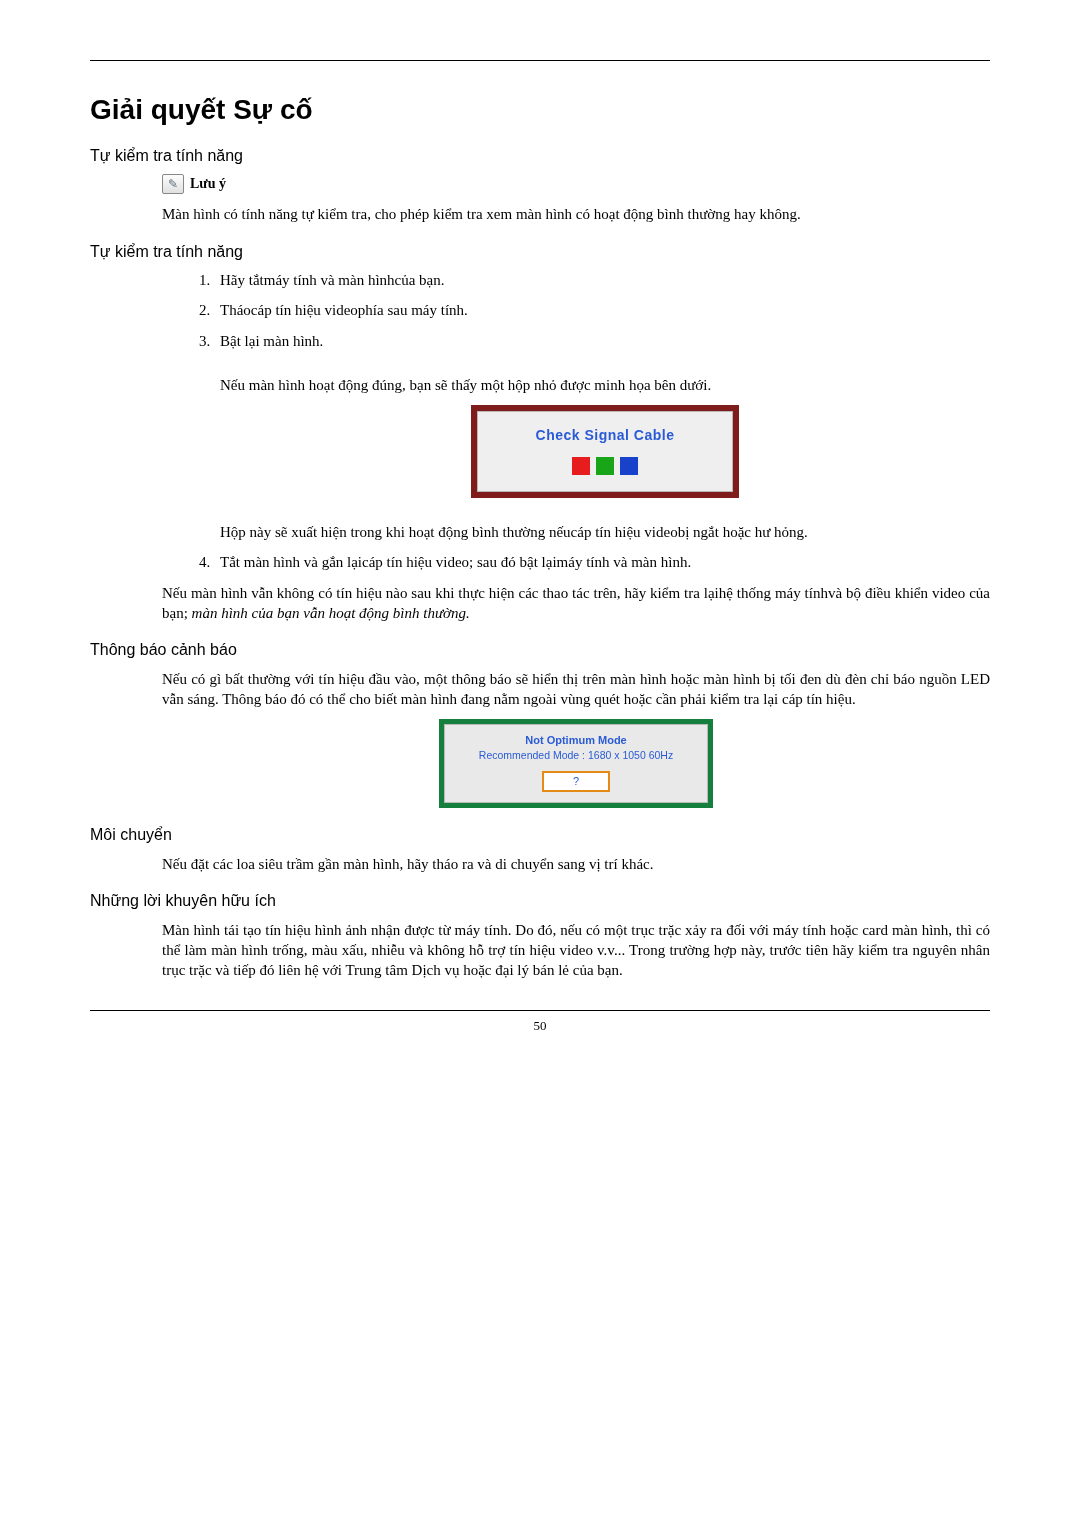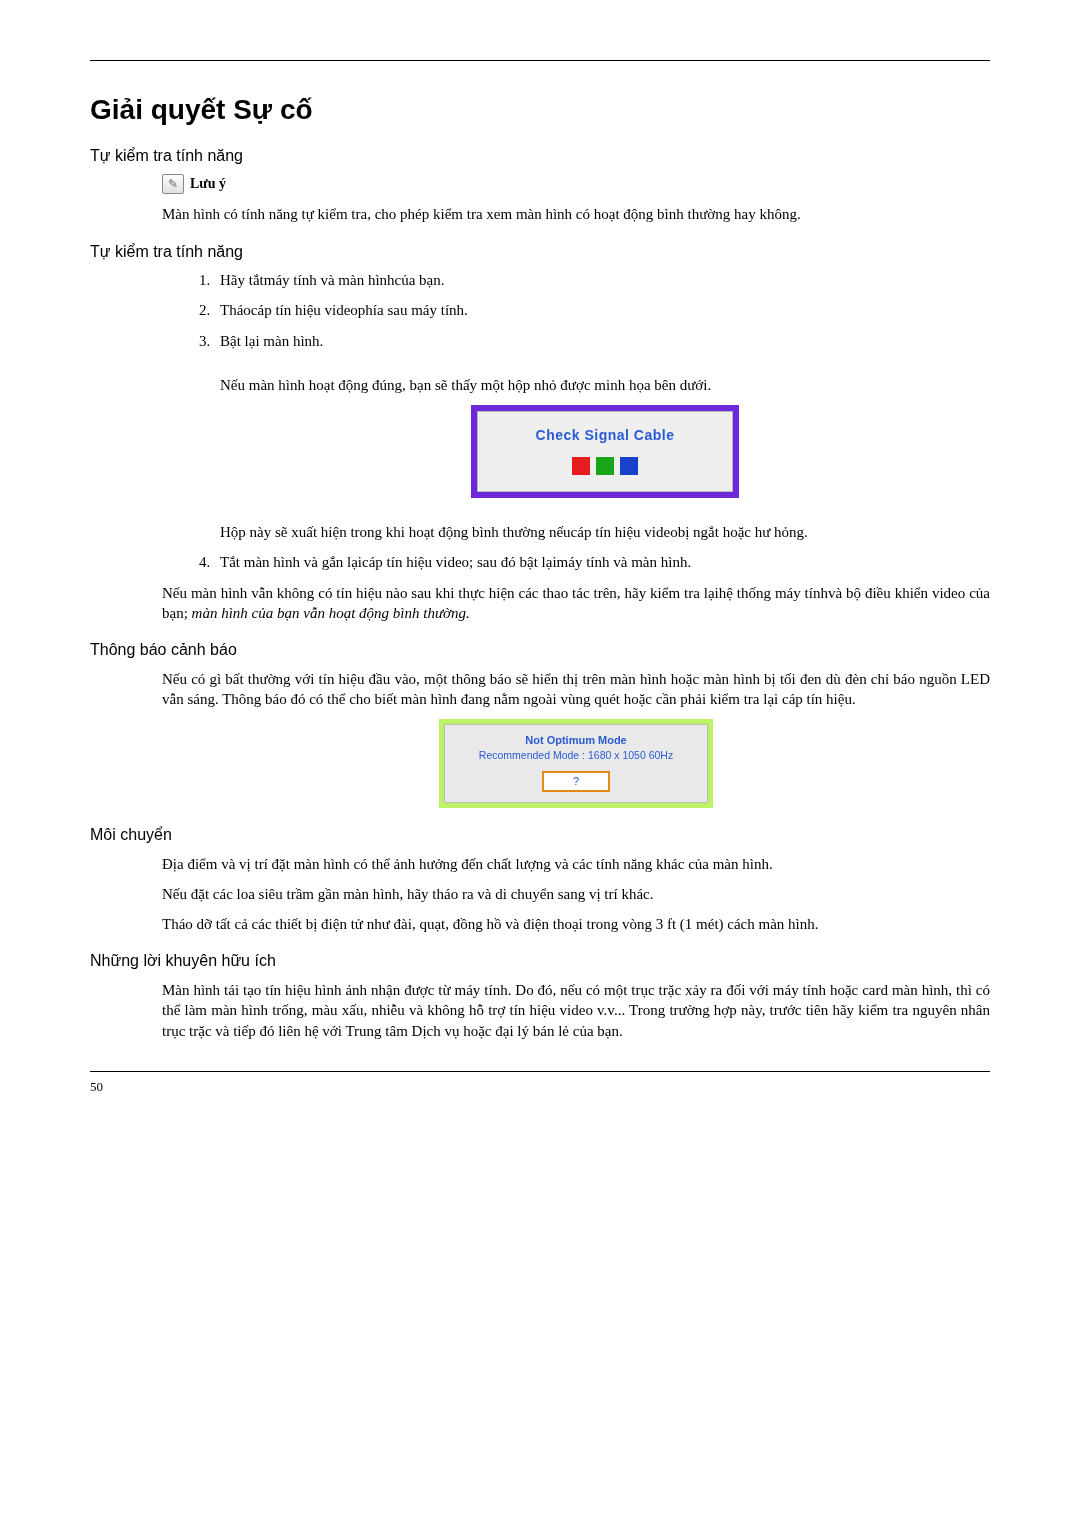--- a/index.html
+++ b/index.html
@@ -72,28 +72,28 @@
     padding-left: 6px;
     margin-bottom: 10px;
   }
   .li-sub {
     margin-top: 24px;
   }
   .italic {
     font-style: italic;
   }
   .page-num {
-    text-align: left;
+    text-align: center;
     font-size: 13px;
   }
   
   .signal-box {
     width: 256px;
     margin: 6px auto 12px auto;
-    background: #6d28d9;
+    background: #7f1d1d;
     padding: 6px;
   }
   .signal-inner {
     background: #efefef;
     border: 1px solid #b8b8b8;
     padding: 14px 10px 16px 10px;
     text-align: center;
   }
   .signal-text {
     font-family: Arial, sans-serif;
@@ -112,21 +112,21 @@
     width: 18px;
     height: 18px;
   }
   .sq-red { background: #e71c1e; }
   .sq-green { background: #18a518; }
   .sq-blue { background: #1842c9; }
   
   .opt-box {
     width: 264px;
     margin: 6px auto 12px auto;
-    background: #bef264;
+    background: #15803d;
     padding: 5px;
   }
   .opt-inner {
     background: #e9e9e9;
     border: 1px solid #b8b8b8;
     padding: 8px 6px 10px 6px;
     text-align: center;
   }
   .opt-line1 {
     font-family: Arial, sans-serif;
@@ -205,23 +205,21 @@
     <div class="opt-inner">
       <div class="opt-line1">Not Optimum Mode</div>
       <div class="opt-line2">Recommended Mode : 1680 x 1050 60Hz</div>
       <div class="opt-btn">?</div>
     </div>
   </div>
 </div>
 
 <h2>Môi chuyển</h2>
 <div class="content-indent">
-  <p>Địa điểm và vị trí đặt màn hình có thể ảnh hưởng đến chất lượng và các tính năng khác của màn hình.</p>
   <p>Nếu đặt các loa siêu trầm gần màn hình, hãy tháo ra và di chuyển sang vị trí khác.</p>
-  <p>Tháo dỡ tất cả các thiết bị điện tử như đài, quạt, đồng hồ và điện thoại trong vòng 3 ft (1 mét) cách màn hình.</p>
 </div>
 
 <h2>Những lời khuyên hữu ích</h2>
 <div class="content-indent">
   <p>Màn hình tái tạo tín hiệu hình ảnh nhận được từ máy tính. Do đó, nếu có một trục trặc xảy ra đối với máy tính hoặc card màn hình, thì có thể làm màn hình trống, màu xấu, nhiễu và không hỗ trợ tín hiệu video v.v... Trong trường hợp này, trước tiên hãy kiểm tra nguyên nhân trục trặc và tiếp đó liên hệ với Trung tâm Dịch vụ hoặc đại lý bán lẻ của bạn.</p>
 </div>
 
 <hr class="bottom-rule">
 <div class="page-num">50</div>
 

